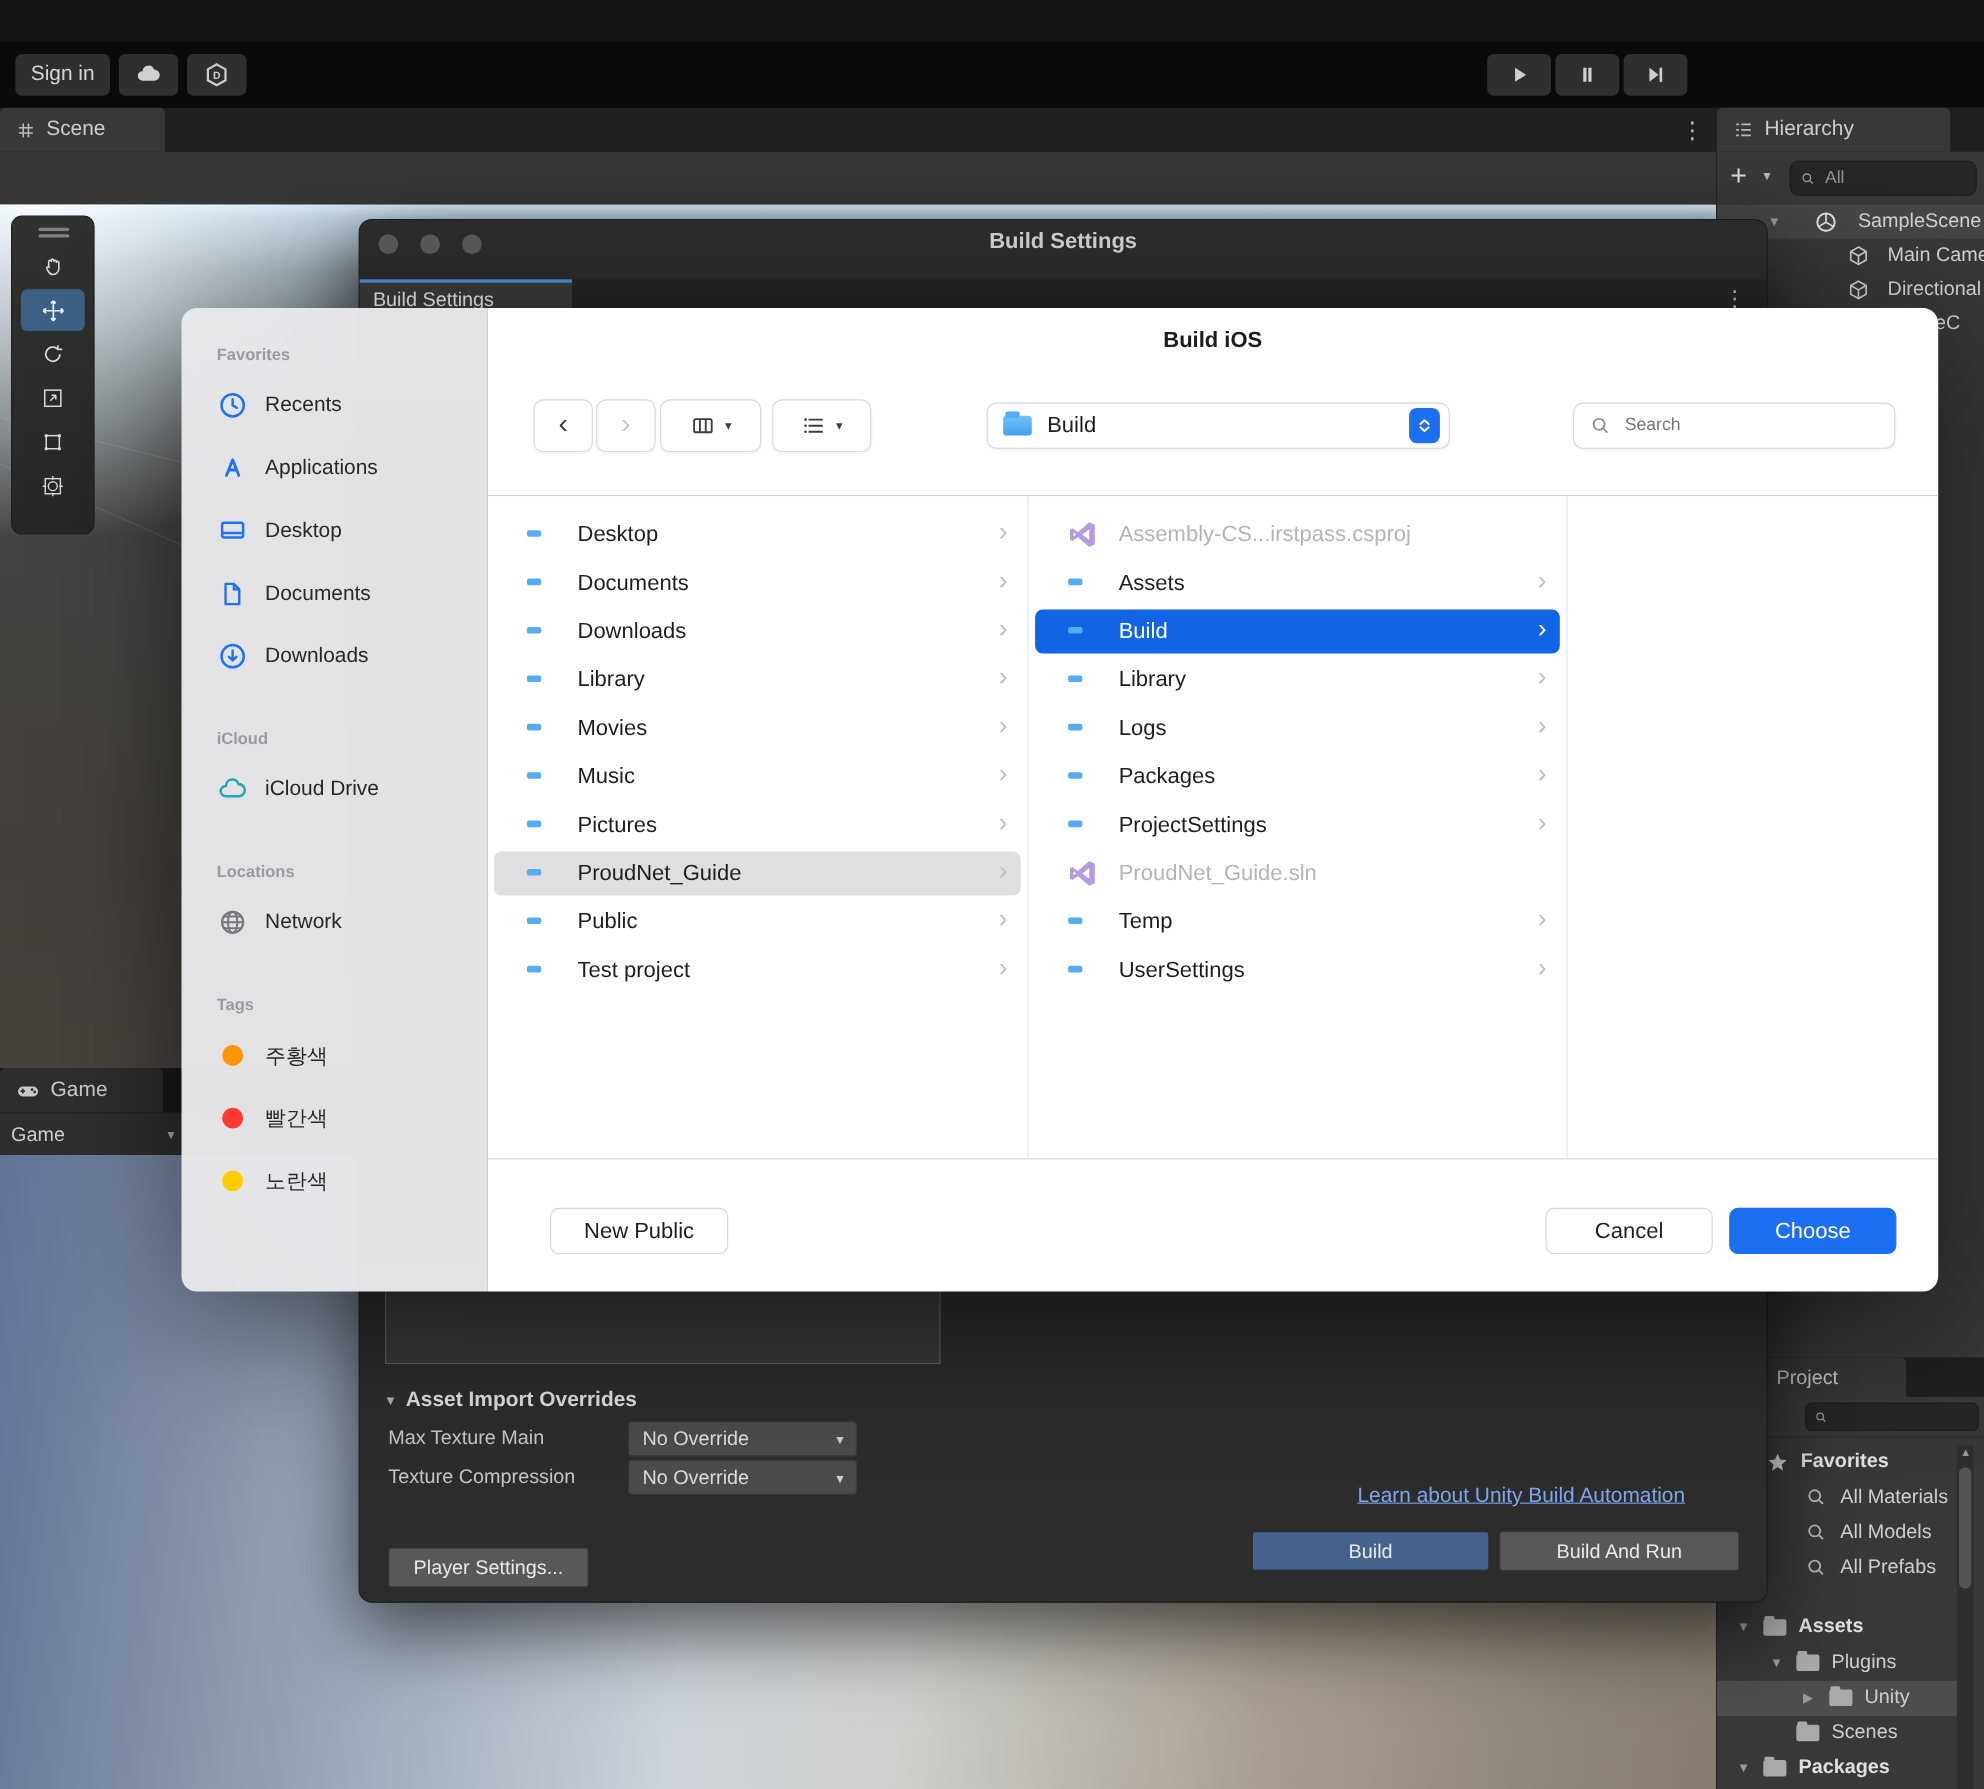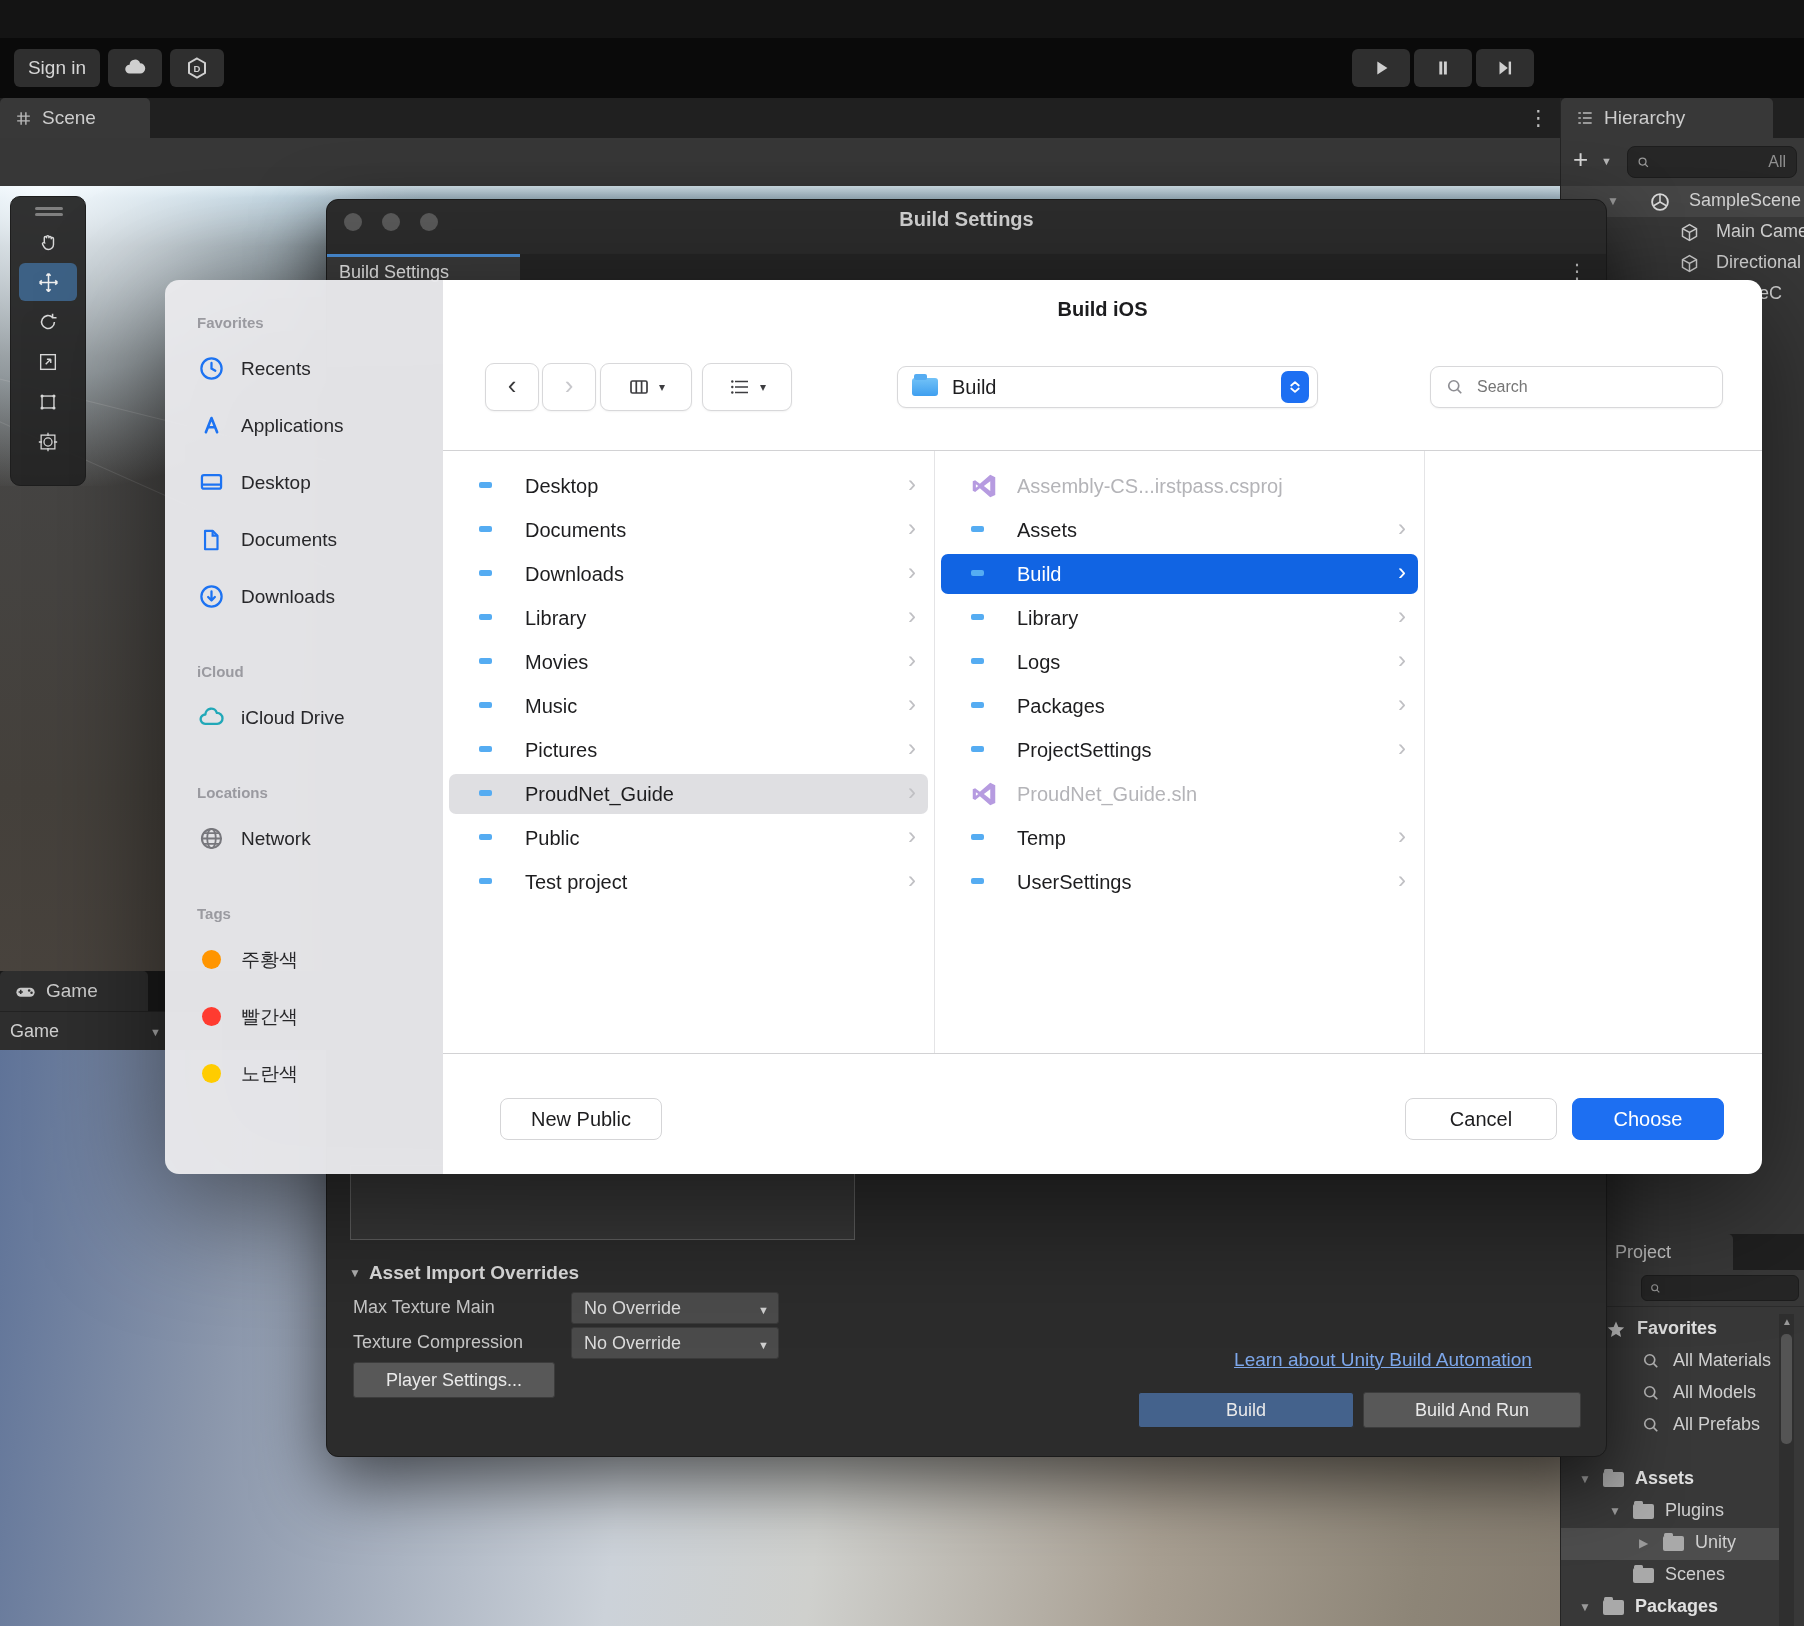--- a/index.html
+++ b/index.html
@@ -19,21 +19,21 @@
   .tbtn{position:absolute;top:106px;height:36px;background:#4c4c4c;border-radius:4px;
     display:flex;align-items:center;justify-content:center;color:#e2e2e2;font-size:17px;}
   .tbtn.blue{background:#3d6185;}
   .tarr{position:absolute;top:106px;height:36px;width:28px;background:#4c4c4c;border-radius:4px;
     display:flex;align-items:center;justify-content:center;color:#d6d6d6;font-size:11px;}
   .tarr.blue{background:#3d6185;}
   .vhandle{position:absolute;top:112px;width:3px;height:24px;background:#585858;border-radius:2px;}
   .panel{background:#383838;}
   .dark-input{background:#262626;border:1px solid #1d1d1d;border-radius:8px;color:#cfcfcf;}
   .dark-input input{background:transparent;border:none;outline:none;color:#cfcfcf;font-size:16px;
-    width:100%;font-family:inherit;text-align:right;}
+    width:100%;font-family:inherit;}
   .dark-input input::placeholder{color:#8f8f8f;}
   
   .h-row{position:relative;height:31px;color:#d2d2d2;font-size:18px;}
   .h-row.sel{background:#464646;}
   .h-lab{position:absolute;top:4px;white-space:nowrap;}
   .p-row{position:relative;height:32px;color:#cfcfcf;font-size:18px;}
   .p-row.sel{background:#4d4d4d;}
   .p-row.bold{font-weight:bold;color:#e0e0e0;}
   .p-arrow{position:absolute;top:8px;font-size:12px;color:#9a9a9a;}
   .p-lab{position:absolute;top:4px;white-space:nowrap;}
@@ -514,21 +514,21 @@
     <div class="drop" style="left:244px;top:1092px;width:208px;">
       <span>No Override</span>
       <span class="da">▼</span>
     </div>
     <div class="ab" style="left:26px;top:1132px;color:#c6c6c6;font-size:18px;">Texture Compression</div>
     <div class="drop" style="left:244px;top:1127px;width:208px;">
       <span>No Override</span>
       <span class="da">▼</span>
     </div>
     <div class="ab link" style="left:858px;top:1149px;width:396px;text-align:center;font-size:19px;">Learn about Unity Build Automation</div>
-    <div class="gbtn" style="left:26px;top:1162px;width:202px;">Player Settings...</div>
+    <div class="gbtn" style="left:26px;top:1207px;width:182px;">Player Settings...</div>
     <div class="gbtn" style="left:811px;top:1192px;width:216px;background:#44628c;border-color:#2b2b2b;">Build</div>
     <div class="gbtn" style="left:1036px;top:1192px;width:218px;">Build And Run</div>
   </div>
 
   <div class="ab dlg-shadow">
     <div class="dlg-side" id="dlg-sidebar">
         <div class="sb-header">Favorites</div>
         <div class="sb-item">
           <span class="sb-ic">
             <span>

